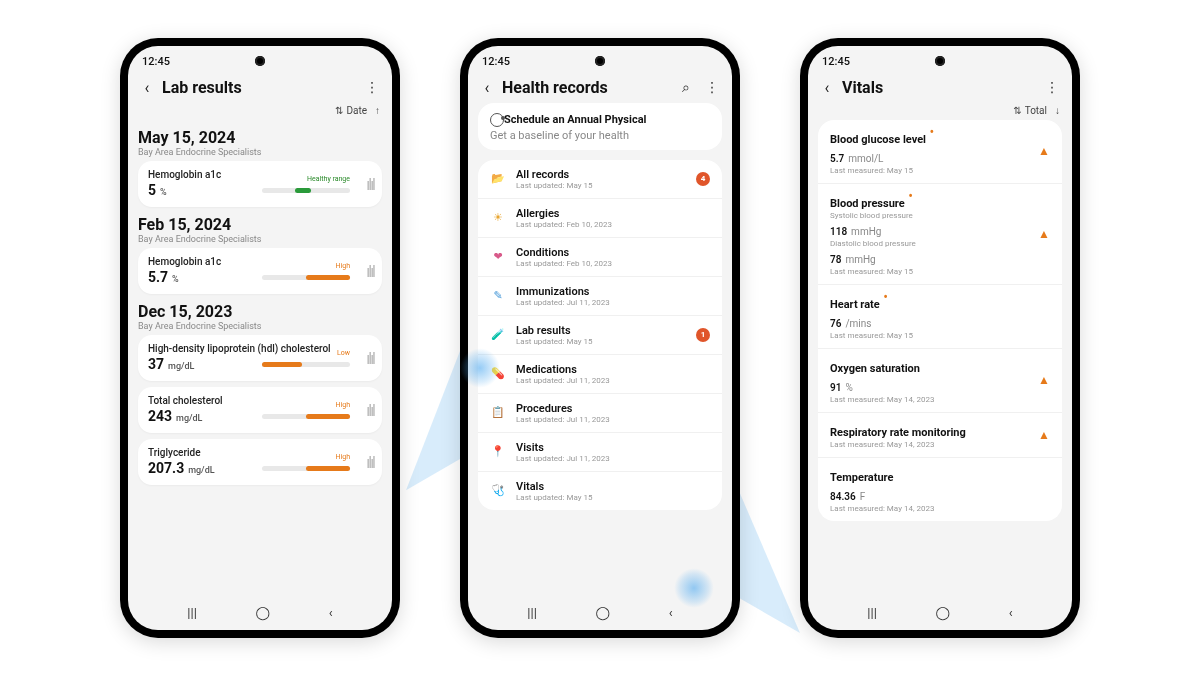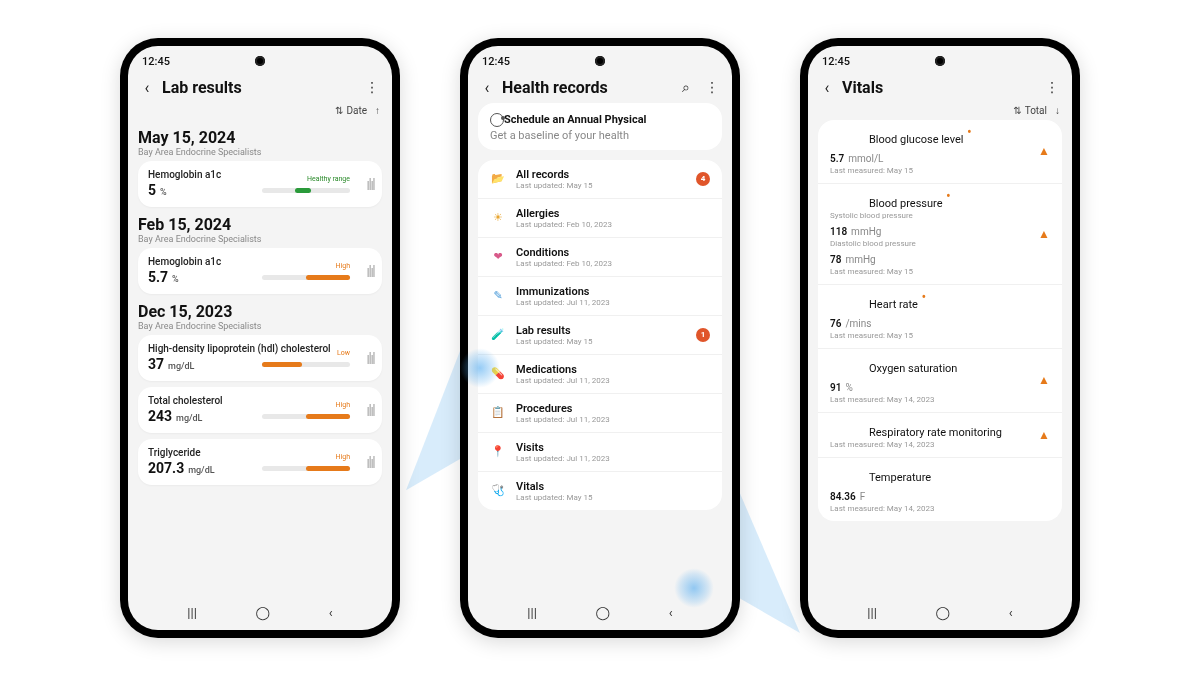--- a/index.html
+++ b/index.html
@@ -44,21 +44,21 @@
   .list-row { display:flex; align-items:center; padding:8px 12px; border-bottom:1px solid #f0f0f0; position:relative; }
   .list-row:last-child { border-bottom:none; }
   .list-icon { width:16px; height:16px; display:inline-flex; align-items:center; justify-content:center; font-size:11px; margin-right:10px; }
   .list-label { font-size:11px; font-weight:600; color:#111; }
   .list-sub { font-size:8px; color:#999; }
   .list-text { flex:1; }
   .badge { min-width:14px; height:14px; border-radius:7px; background:#e0552a; color:#fff; font-size:8px; font-weight:700; display:flex; align-items:center; justify-content:center; padding:0 3px; }
   .vitals-card { background:#fff; border-radius:16px; }
   .vital-row { padding:8px 12px; border-bottom:1px solid #f0f0f0; position:relative; }
   .vital-row:last-child { border-bottom:none; }
-  .vital-name { font-size:11px; font-weight:400; color:#111; display:inline;margin-left:39px; }
+  .vital-name { font-size:11px; font-weight:700; color:#111; display:inline; }
   .dot-orange { color:#e67a1a; font-size:14px; vertical-align: top; line-height:8px; }
   .vital-val { font-size:10px; font-weight:600; color:#111; }
   .vital-unit { font-size:10px; color:#888; font-weight:400; }
   .vital-sub { font-size:8px; color:#999; }
   .warn { position:absolute; right:12px; top:50%; transform:translateY(-50%); color:#e67a1a; font-size:12px; }
   .navbar { height:30px; display:flex; justify-content:space-around; align-items:center; padding: 0 30px 4px; }
   .nav-icon { font-size:13px; color:#333; }
   .stethoscope { width:14px; height:14px; border:1.5px solid #555; border-radius:50%; display:inline-block; position:relative; }
   .stethoscope::after{content:'';position:absolute;width:4px;height:4px;background:#555;border-radius:50%;right:-2px;top:2px;}
 </style>

